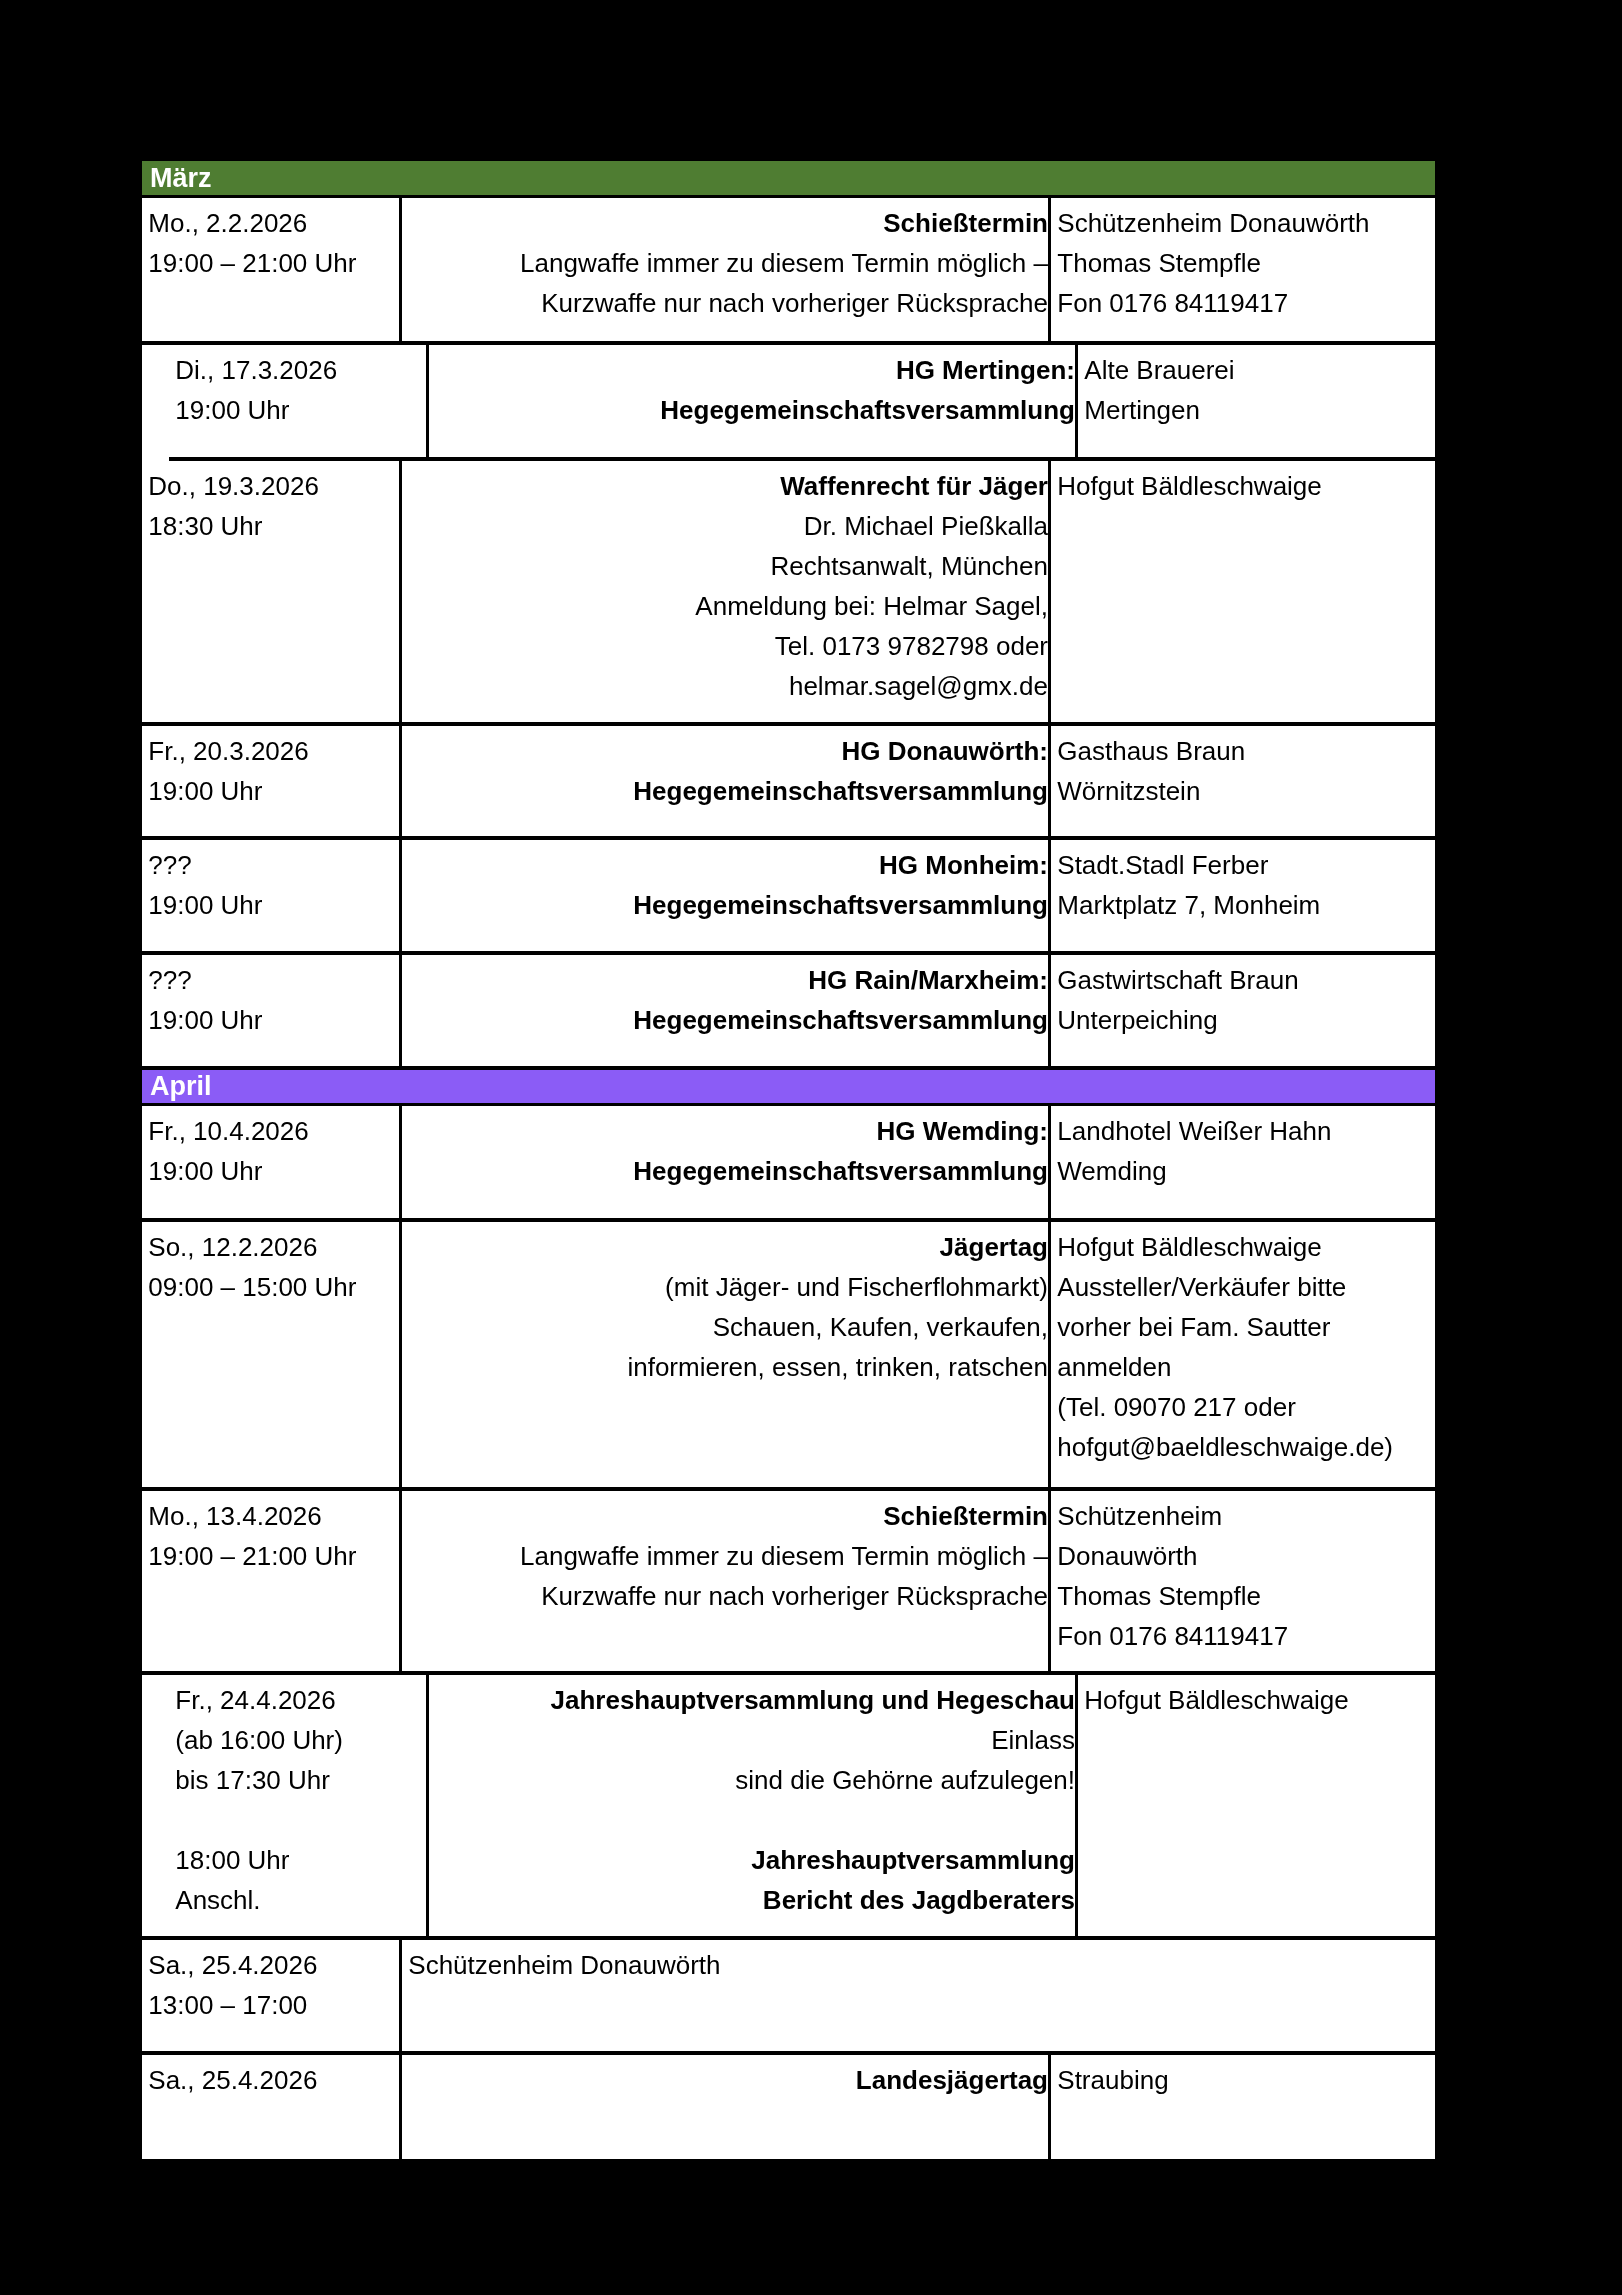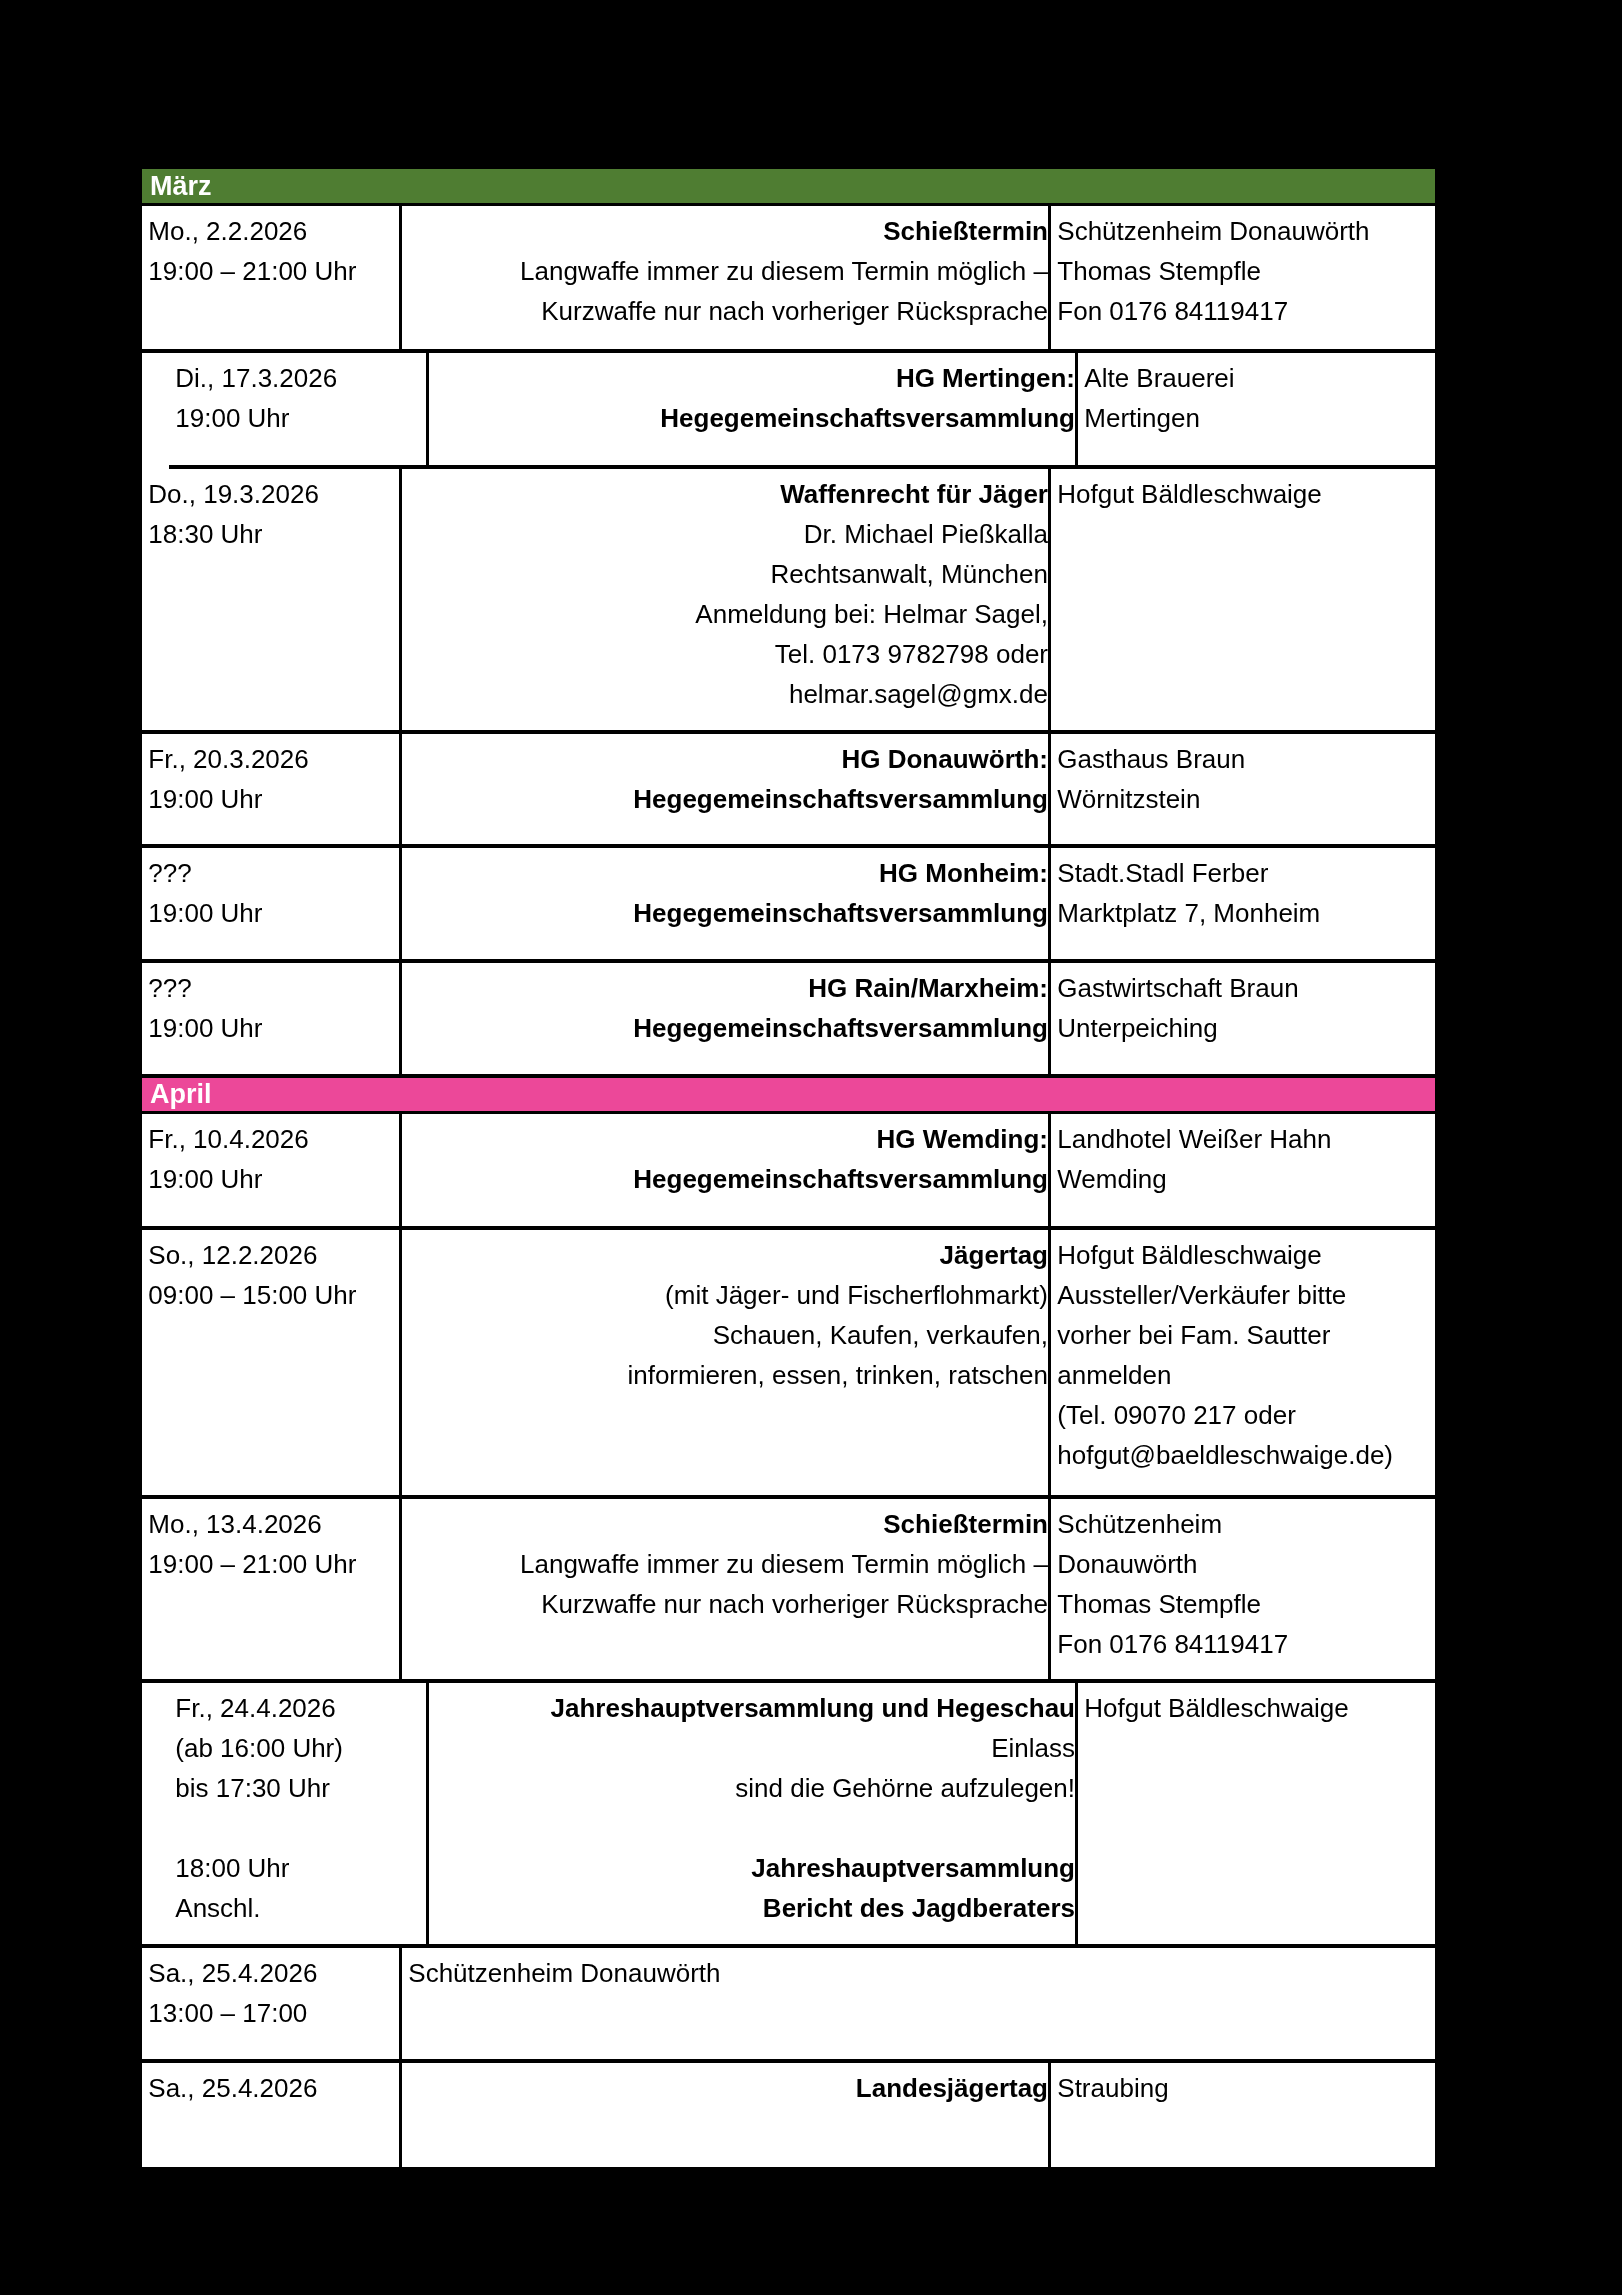--- a/index.html
+++ b/index.html
@@ -1,19 +1,19 @@
 <!DOCTYPE html>
 <html style="font-size:12.7px"><head>
 <meta charset="utf-8">
 <style>
   html,body{margin:0;padding:0;}
   body{background:#000;}
   .canvas{position:relative;width:1623px;height:2295px;background:#000;overflow:hidden;
           font-family:"Liberation Sans","DejaVu Sans",sans-serif;}
-  .events-table{position:absolute;left:139px;top:166px;width:1299px;
+  .events-table{position:absolute;left:139px;top:158px;width:1299px;
                 background:#fff;border:3.2px solid #000;box-sizing:border-box;}
   .section-bar{height:37px;box-sizing:border-box;border-bottom:3.2px solid #000;
                background:#4f7d32;color:#fff;display:flex;align-items:center;
                font-weight:bold;font-size:27px;padding-left:8px;}
   .row{display:flex;box-sizing:border-box;border-bottom:4px solid #000;}
   .row.last{border-bottom:none;}
   .cell{box-sizing:border-box;padding-top:4.8px;padding-bottom:3.2px;overflow:hidden;}
   .c1{width:260px;border-right:3.2px solid #000;padding-left:6.3px;text-align:left;}
   .c2{width:649px;border-right:3.2px solid #000;text-align:right;}
   .c3{flex:1;padding-left:6.3px;text-align:left;}
@@ -110,21 +110,21 @@
         </div>
         <div class="cell c2">
           <div class="line b">HG Rain/Marxheim:</div>
           <div class="line b">Hegegemeinschaftsversammlung</div>
         </div>
         <div class="cell c3">
           <div class="line">Gastwirtschaft Braun</div>
           <div class="line">Unterpeiching</div>
         </div>
       </div>
-      <div class="section-bar" style="height: 36px; background: #ec4899; color: rgb(255, 255, 255);">
+      <div class="section-bar" style="height: 36px; background: #8b5cf6; color: rgb(255, 255, 255);">
         <span>April</span>
       </div>
       <div class="row" style="height: 116px;">
         <div class="cell c1">
           <div class="line">Fr., 10.4.2026</div>
           <div class="line">19:00 Uhr</div>
         </div>
         <div class="cell c2">
           <div class="line b">HG Wemding:</div>
           <div class="line b">Hegegemeinschaftsversammlung</div>

